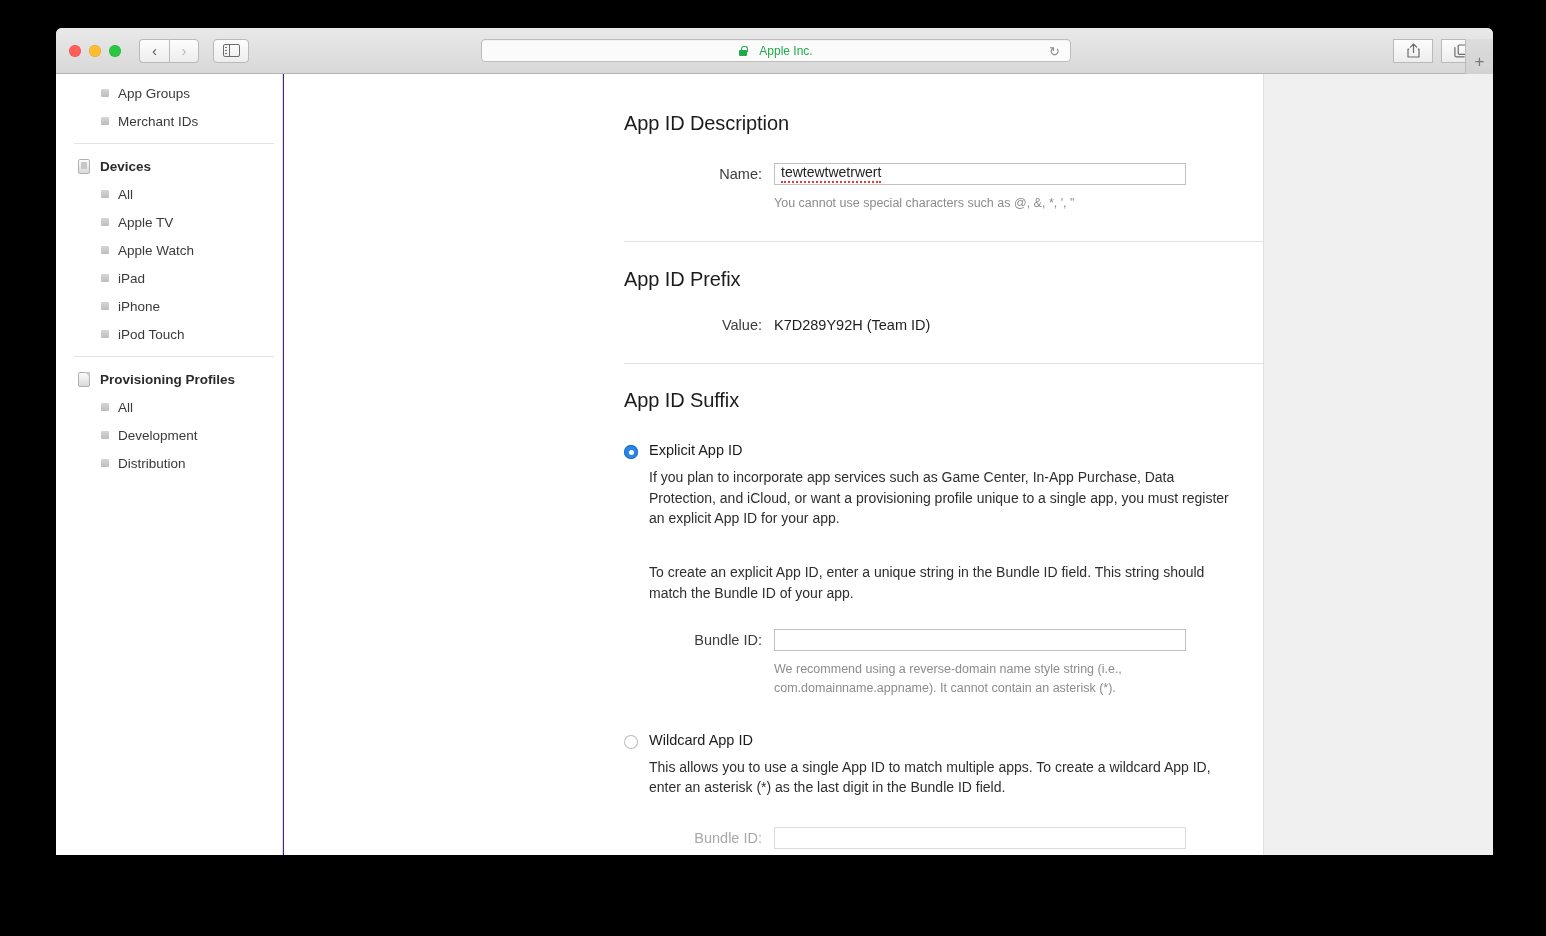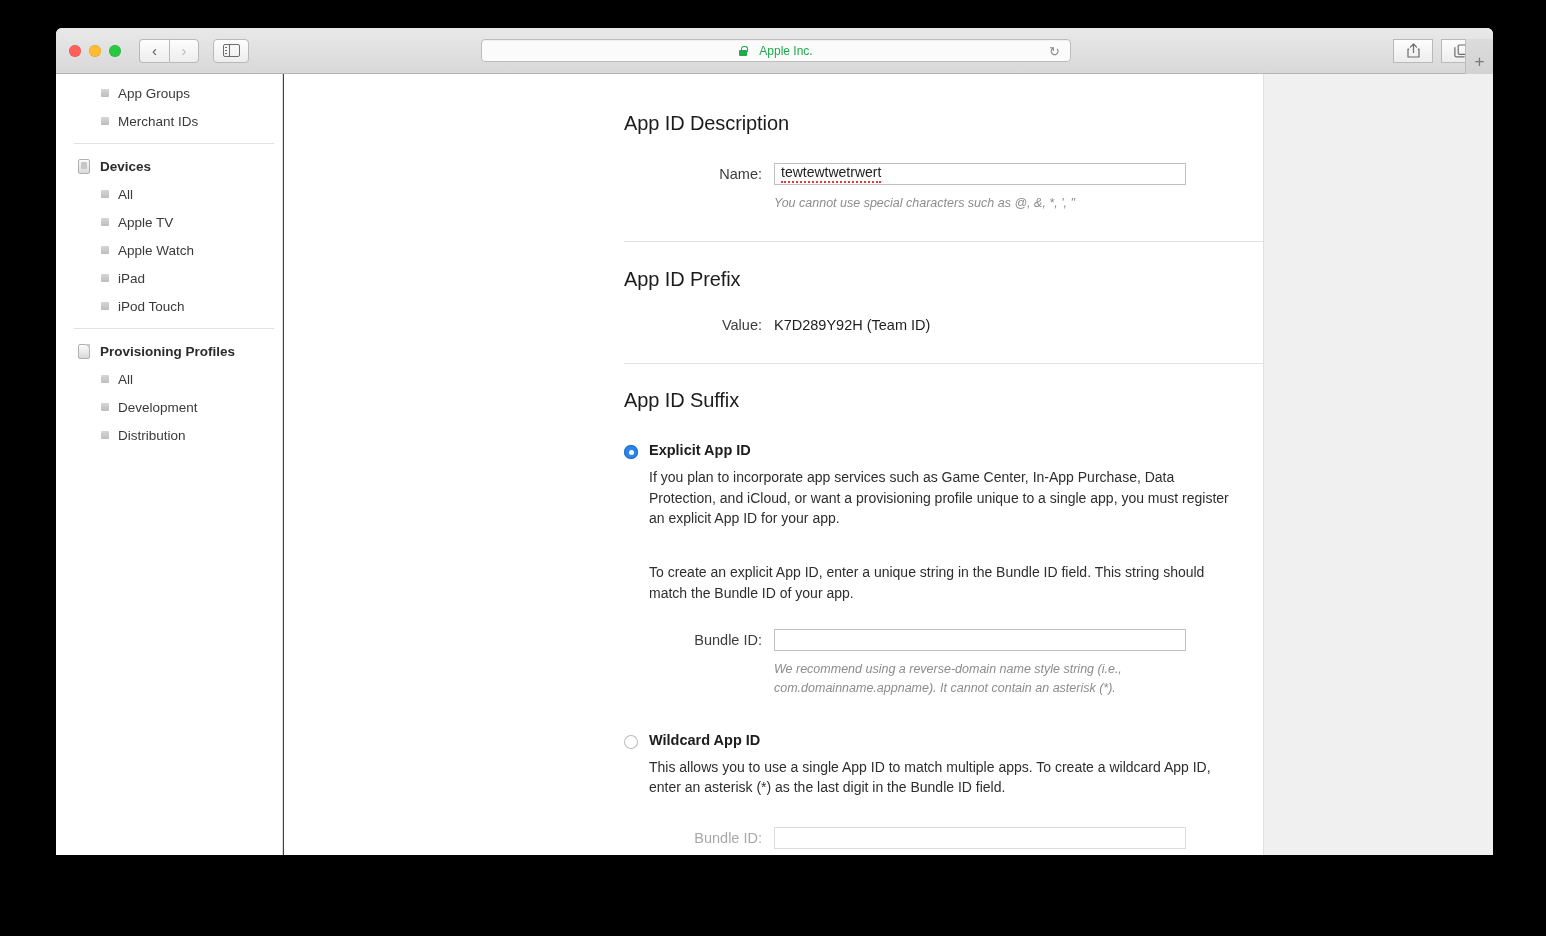--- a/index.html
+++ b/index.html
@@ -123,21 +123,21 @@
     border-left: 1px solid #bbb;
     display: flex; align-items: center; justify-content: center;
     color: #777; font-size: 17px; font-weight: 300;
     position: absolute; right: -12px; top: 0;
   }
 
   
   #page-body {
     position: relative;
     height: 781px;
-    background: #404040;
+    background: #4c1d95;
   }
 
   #sidebar {
     position: absolute;
     left: 0; top: 0; bottom: 0;
     width: 227px;
     background: #ffffff;
     border-right: 1px solid #dcdcdc;
   }
 
@@ -264,21 +264,21 @@
     border-bottom: 2px dotted #e03b3b;
     padding-bottom: 0px;
     line-height: 1.1;
   }
 
   .hint {
     font-size: 12.5px;
     color: #8c8c8c;
     line-height: 1.55;
   }
-  .hint.indent { margin-left: 150px; width: 420px; font-style: italic; }
+  .hint.indent { margin-left: 150px; width: 420px; }
 
   .static-value {
     font-size: 14.5px;
     color: #1f1f1f;
   }
 
   
   .radio-block { display: flex; }
   .radio {
     width: 14px; height: 14px; border-radius: 50%;
@@ -294,21 +294,21 @@
     left: 4.5px; top: 4.5px; width: 5px; height: 5px;
     border-radius: 50%; background: #fff;
   }
   .radio.off {
     background: #fff;
     box-shadow: inset 0 0 0 1px #bcbcbc;
   }
 
   .radio-title {
     font-size: 14.5px;
-    font-weight: bold;
+    font-weight: normal;
     color: #1c1c1c;
   }
 
   .para {
     font-size: 14px;
     color: #2e2e2e;
     line-height: 1.45;
     width: 590px;
   }
 </style>
@@ -395,20 +395,24 @@
           <span class="bullet"></span>
           <span>Apple TV</span>
         </div>
         <div class="nav-item leaf">
           <span class="bullet"></span>
           <span>Apple Watch</span>
         </div>
         <div class="nav-item leaf">
           <span class="bullet"></span>
           <span>iPad</span>
+        </div>
+        <div class="nav-item leaf">
+          <span class="bullet"></span>
+          <span>iPhone</span>
         </div>
         <div class="nav-item leaf">
           <span class="bullet"></span>
           <span>iPod Touch</span>
         </div>
 
         <div class="nav-sep"></div>
 
         <div class="nav-item group">
           <span class="group-icon doc"></span>

